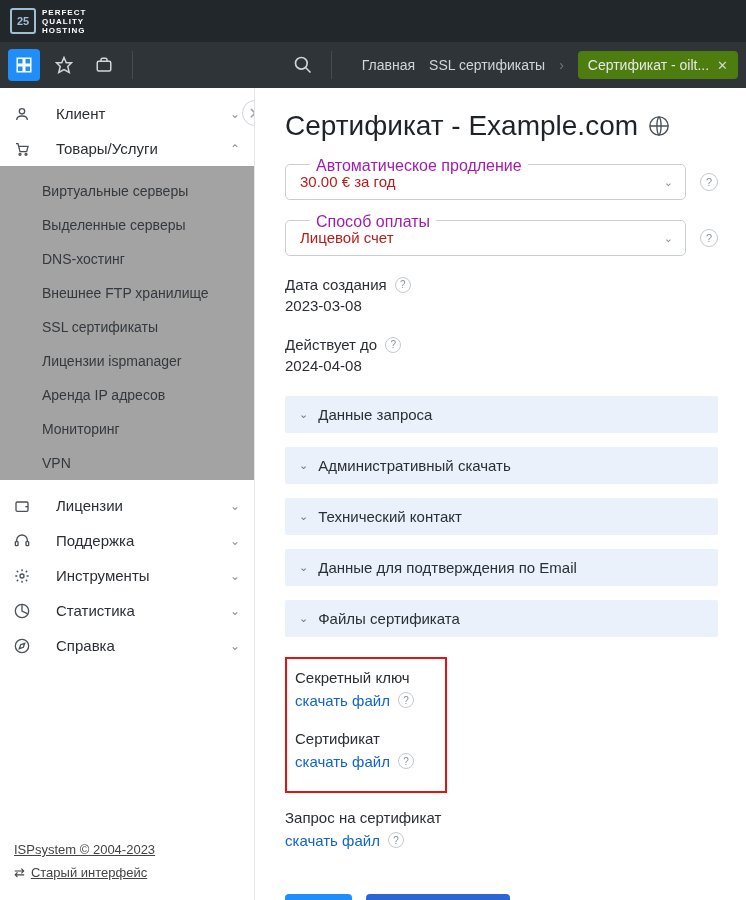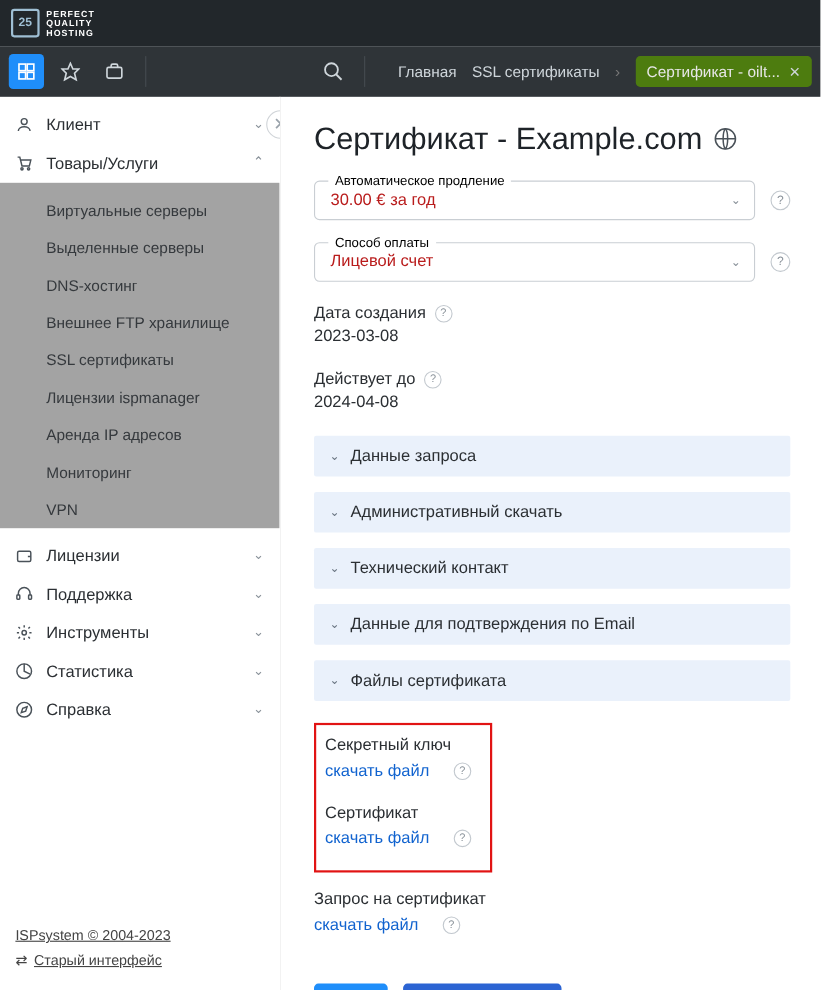--- a/index.html
+++ b/index.html
@@ -15,47 +15,47 @@
 .search{margin-left:auto;color:#cfd6db}
 .breadcrumb{margin-left:18px;display:flex;align-items:center;gap:14px;color:#cfd6db;font-size:14px}
 .bc-item{cursor:pointer}
 .bc-sep{color:#777}
 .bc-chip{background:#4d7c0f;border-radius:4px;padding:6px 10px;display:flex;align-items:center;gap:8px;color:#e7e7e7}
 .bc-chip .x{color:#cfd6db;font-size:13px}
 .layout{display:flex;height:calc(900px - 88px)}
 .sidebar{width:255px;border-right:1px solid #e5e5e5;overflow-y:auto;position:relative;background:#fff}
 .close-circle{position:absolute;right:-1px;top:12px;width:26px;height:26px;border:1px solid #d0d4d8;border-radius:50%;display:flex;align-items:center;justify-content:center;color:#9aa3ab;background:#fff;z-index:2;transform:translateX(50%)}
 .menu{list-style:none;padding-top:8px}
-.menu-item{display:flex;align-items:flex-start;padding:9px 14px;font-size:15px;color:#2b2f33;cursor:pointer;gap:10px}
+.menu-item{display:flex;align-items:center;padding:9px 14px;font-size:15px;color:#2b2f33;cursor:pointer;gap:24px}
 .menu-item .chev{margin-left:auto;color:#8a929a;font-size:12px}
 .menu-item .ico{width:18px;text-align:center;color:#4a5259}
 .sub{background:#a3a3a3}
 .sub .menu-item{padding-left:42px;font-size:14px;color:#35393d}
 .sidebar-footer{position:absolute;bottom:12px;left:14px;font-size:13px;color:#2061b2}
 .sidebar-footer a{display:block;margin-bottom:8px;text-decoration:underline;color:#444;cursor:pointer}
 .sidebar-footer .old{display:flex;align-items:center;gap:6px;text-decoration:none}
 .content{flex:1;padding:22px 28px 22px 30px;overflow-y:auto;position:relative}
 .page-title{display:flex;align-items:center;gap:10px;font-size:28px;font-weight:400;color:#1e2328;margin-bottom:22px}
 .page-title .globe{color:#4a5259}
 .field-wrap{position:relative;margin-bottom:20px}
 .field{border:1px solid #c9ced3;border-radius:5px;padding:8px 36px 8px 14px;position:relative;width:calc(100% - 32px)}
-.field-lbl{position:absolute;top:-8px;left:12px;background:#fff;padding:0 6px;font-size:12px;color:#000000}
+.field-lbl{position:absolute;top:-8px;left:24px;background:#fff;padding:0 6px;font-size:16px;color:#a21caf}
 .field-val{font-size:15px;color:#b91c1c}
 .field-chev{position:absolute;right:12px;top:50%;transform:translateY(-50%);color:#8a929a;font-size:11px}
 .field-help{position:absolute;right:0;top:50%;transform:translateY(-50%);width:18px;height:18px;border:1px solid #c2c8ce;border-radius:50%;display:flex;align-items:center;justify-content:center;font-size:11px;color:#8a929a}
 .info-row{margin-bottom:22px}
 .info-lbl{font-size:15px;color:#2b2f33;display:flex;align-items:center;gap:8px;margin-bottom:4px}
 .info-val{font-size:15px;color:#2b2f33}
 .help-q{width:16px;height:16px;border:1px solid #c2c8ce;border-radius:50%;display:inline-flex;align-items:center;justify-content:center;font-size:10px;color:#8a929a}
 .collapse{background:#eaf1fb;padding:10px 14px;font-size:15px;color:#2b2f33;display:flex;align-items:center;gap:10px;margin-bottom:14px;border-radius:2px;cursor:pointer}
 .collapse .arr{color:#6b7683;font-size:11px}
 .cert-files{padding:6px 0 4px 0}
 .file-block{margin-bottom:20px}
 .file-lbl{font-size:15px;color:#2b2f33;margin-bottom:6px}
-.file-link{font-size:15px;color:#1163cf;cursor:pointer;display:inline-flex;align-items:center;gap:22px}
+.file-link{font-size:15px;color:#1163cf;cursor:pointer;display:inline-flex;gap:8px}
 .highlight{border:2px solid #e11313;padding:10px 8px 0 8px;margin-bottom:16px;width:162px}
 .actions{display:flex;align-items:center;gap:14px;margin-top:20px}
 .btn{padding:10px 24px;border-radius:4px;border:none;font-size:15px;cursor:pointer}
 .btn-pri{background:#1f8efa;color:#fff}
 .btn-sec{background:#2c64d3;color:#fff}
 .btn-link{color:#1163cf;background:none}
 svg{display:block}
 </style>
 </head>
 <body>

